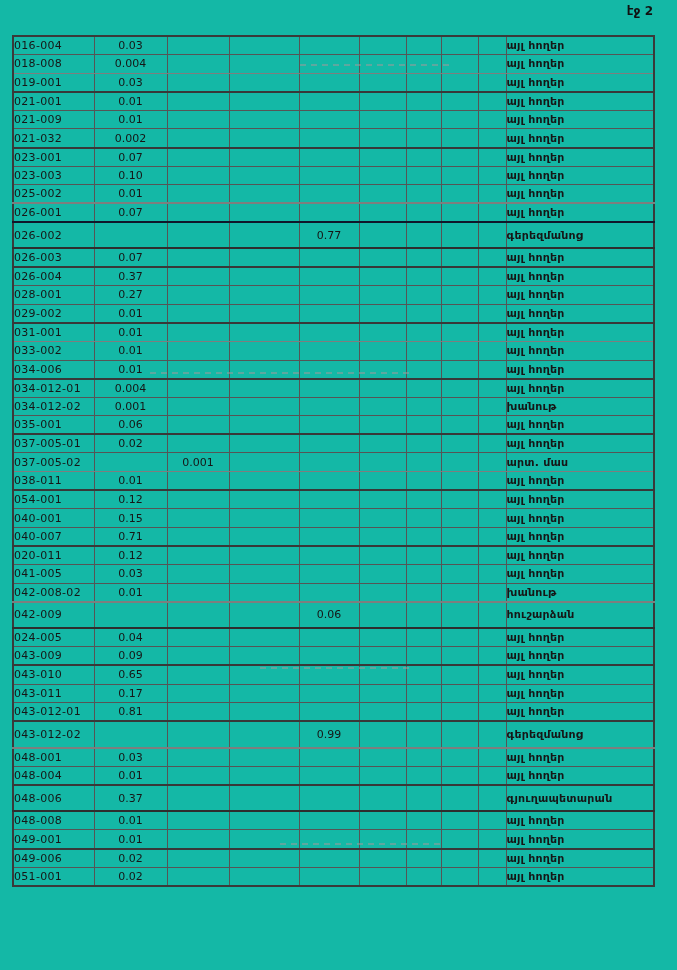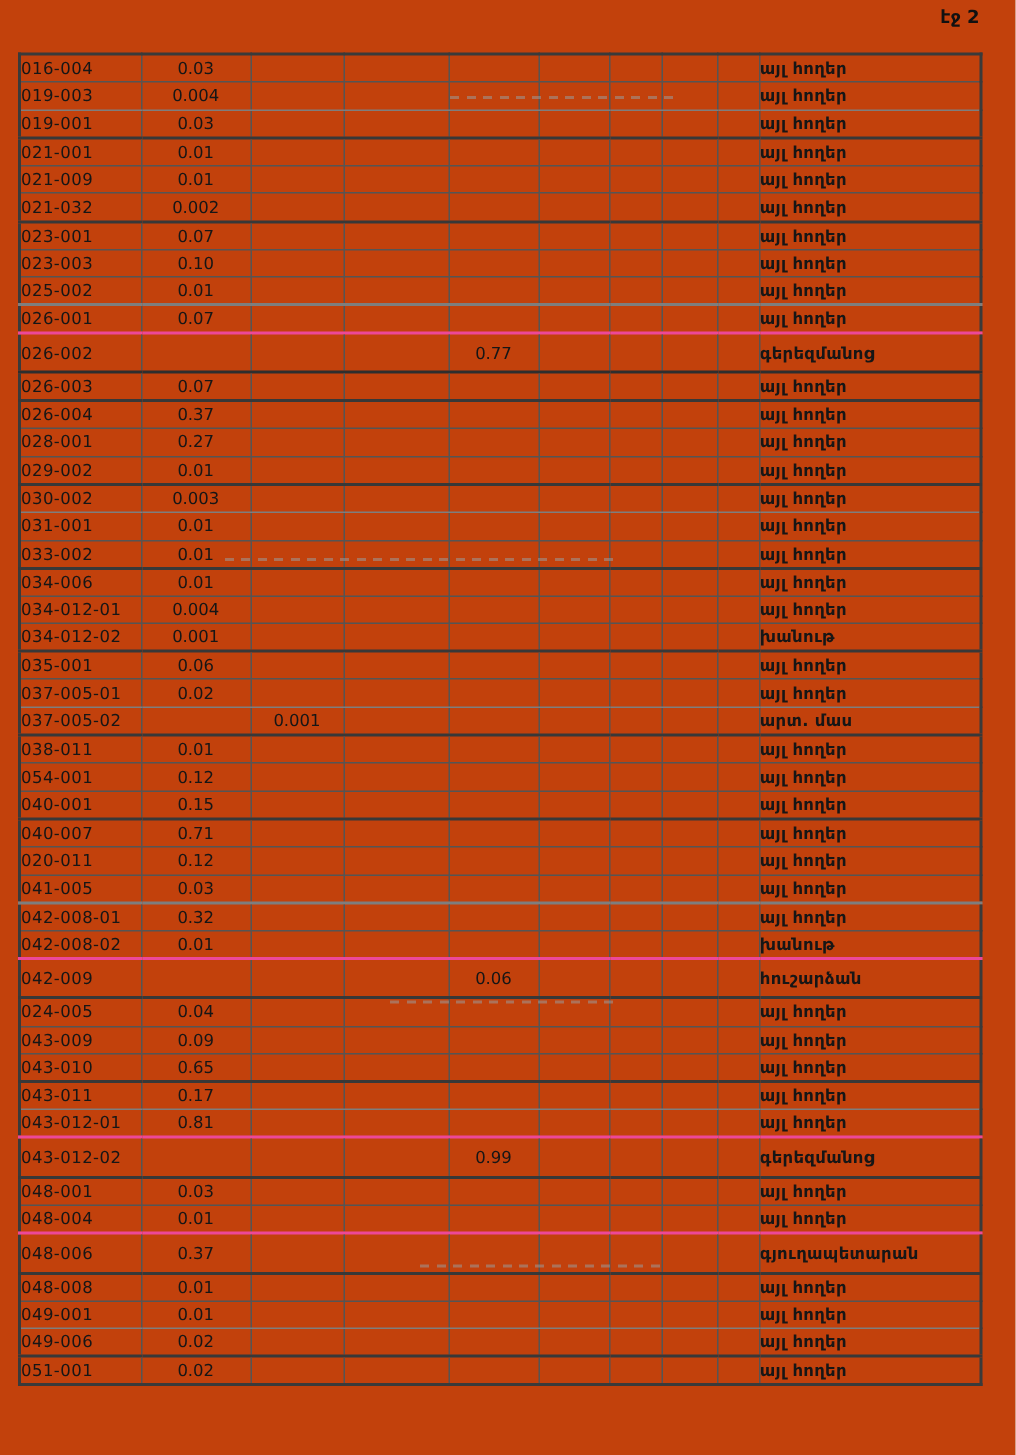--- a/index.html
+++ b/index.html
@@ -1,20 +1,20 @@
 <!DOCTYPE html>
 <html><head>
 <meta charset="utf-8">
 <style>
   html, body { margin: 0; padding: 0; background: #e8e8e8; }
   .sheet {
     position: relative;
     width: 677px;
     height: 970px;
-    background: #c2410c;
+    background: #14b8a6;
     font-family: "DejaVu Sans", sans-serif;
     color: #161616;
     overflow: hidden;
   }
   .page-note {
     position: absolute;
     top: 4px;
     right: 24px;
     font-size: 12px;
     font-weight: bold;
@@ -31,21 +31,21 @@
   }
   table.land-table td {
     border: 1px solid #555;
     padding: 0;
     vertical-align: middle;
     overflow: hidden;
     white-space: nowrap;
   }
   tr.row { height: 18.6px; }
   tr.row.tall { height: 26.5px; }
-  tr.row.tall td { border-top: 2px solid #ec4899; border-bottom: 2px solid #2e2e2e; }
+  tr.row.tall td { border-top: 2px solid #0f172a; border-bottom: 2px solid #2e2e2e; }
   
   tr.row:nth-child(3n) td { border-bottom-width: 2px; border-bottom-color: #383838; }
   tr.row:nth-child(7n+2) td { border-bottom-color: #7e7e7e; }
   tr.row:nth-child(11n+5) td { border-top-color: #6e6e6e; }
   table.land-table { border: 2px solid #3a3a3a; }
   td.c-code { padding-left: 8px; letter-spacing: 0.3px; }
   td.c-val { text-align: center; }
   td.c-label { padding-left: 7px; font-weight: 600; position: relative; letter-spacing: 0.2px; }
   .margin-note {
     position: absolute;
@@ -99,21 +99,21 @@
       <td class="c-val"></td>
       <td class="c-val"></td>
       <td class="c-val"></td>
       <td class="c-val"></td>
       <td class="c-label">
         <span>այլ հողեր</span>
         <span class="margin-note"></span>
       </td>
     </tr>
         <tr class="row">
-      <td class="c-code">019-003</td>
+      <td class="c-code">018-008</td>
       <td class="c-val">0.004</td>
       <td class="c-val"></td>
       <td class="c-val"></td>
       <td class="c-val"></td>
       <td class="c-val"></td>
       <td class="c-val"></td>
       <td class="c-val"></td>
       <td class="c-val"></td>
       <td class="c-label">
         <span>այլ հողեր</span>
@@ -309,35 +309,20 @@
       <td class="c-val"></td>
       <td class="c-val"></td>
       <td class="c-val"></td>
       <td class="c-val"></td>
       <td class="c-label">
         <span>այլ հողեր</span>
         <span class="margin-note"></span>
       </td>
     </tr>
         <tr class="row">
-      <td class="c-code">030-002</td>
-      <td class="c-val">0.003</td>
-      <td class="c-val"></td>
-      <td class="c-val"></td>
-      <td class="c-val"></td>
-      <td class="c-val"></td>
-      <td class="c-val"></td>
-      <td class="c-val"></td>
-      <td class="c-val"></td>
-      <td class="c-label">
-        <span>այլ հողեր</span>
-        <span class="margin-note"></span>
-      </td>
-    </tr>
-        <tr class="row">
       <td class="c-code">031-001</td>
       <td class="c-val">0.01</td>
       <td class="c-val"></td>
       <td class="c-val"></td>
       <td class="c-val"></td>
       <td class="c-val"></td>
       <td class="c-val"></td>
       <td class="c-val"></td>
       <td class="c-val"></td>
       <td class="c-label">
@@ -521,35 +506,20 @@
       <td class="c-val"></td>
       <td class="c-val"></td>
       <td class="c-label">
         <span>այլ հողեր</span>
         <span class="margin-note"></span>
       </td>
     </tr>
         <tr class="row">
       <td class="c-code">041-005</td>
       <td class="c-val">0.03</td>
-      <td class="c-val"></td>
-      <td class="c-val"></td>
-      <td class="c-val"></td>
-      <td class="c-val"></td>
-      <td class="c-val"></td>
-      <td class="c-val"></td>
-      <td class="c-val"></td>
-      <td class="c-label">
-        <span>այլ հողեր</span>
-        <span class="margin-note"></span>
-      </td>
-    </tr>
-        <tr class="row">
-      <td class="c-code">042-008-01</td>
-      <td class="c-val">0.32</td>
       <td class="c-val"></td>
       <td class="c-val"></td>
       <td class="c-val"></td>
       <td class="c-val"></td>
       <td class="c-val"></td>
       <td class="c-val"></td>
       <td class="c-val"></td>
       <td class="c-label">
         <span>այլ հողեր</span>
         <span class="margin-note"></span>

